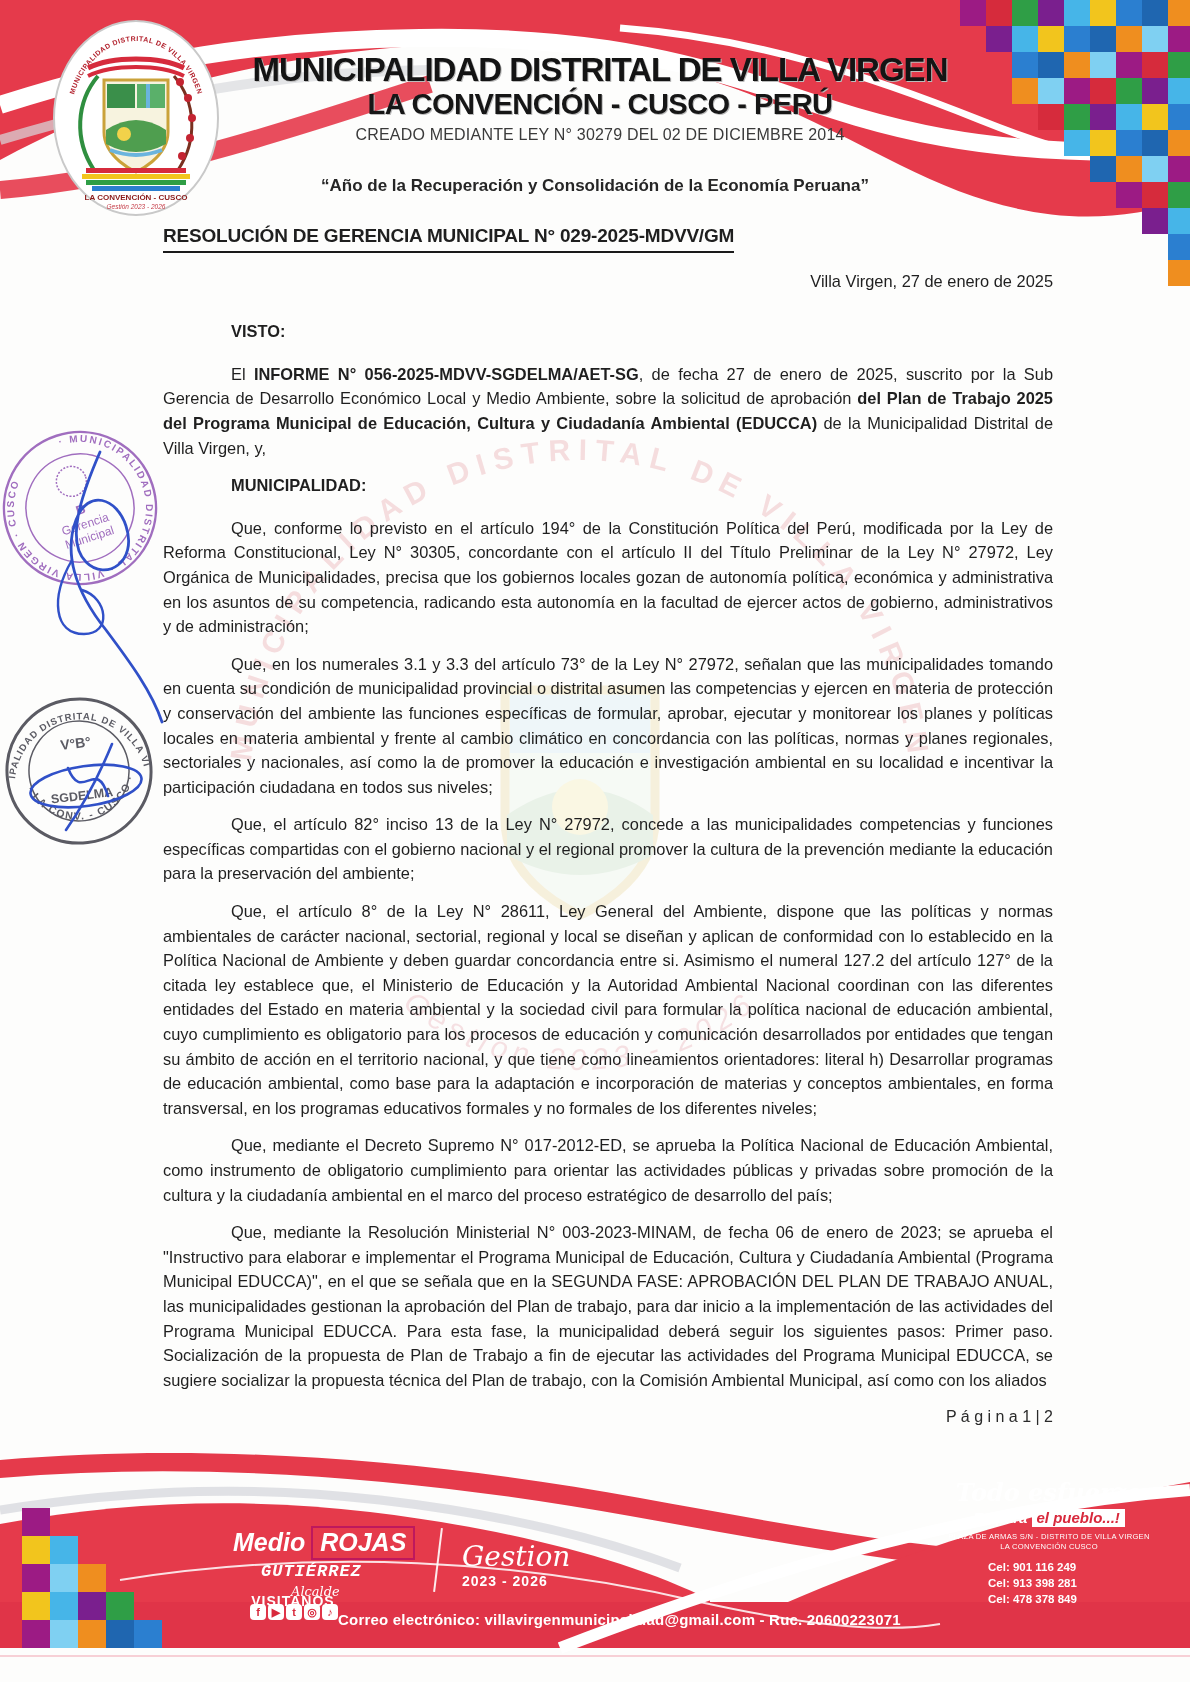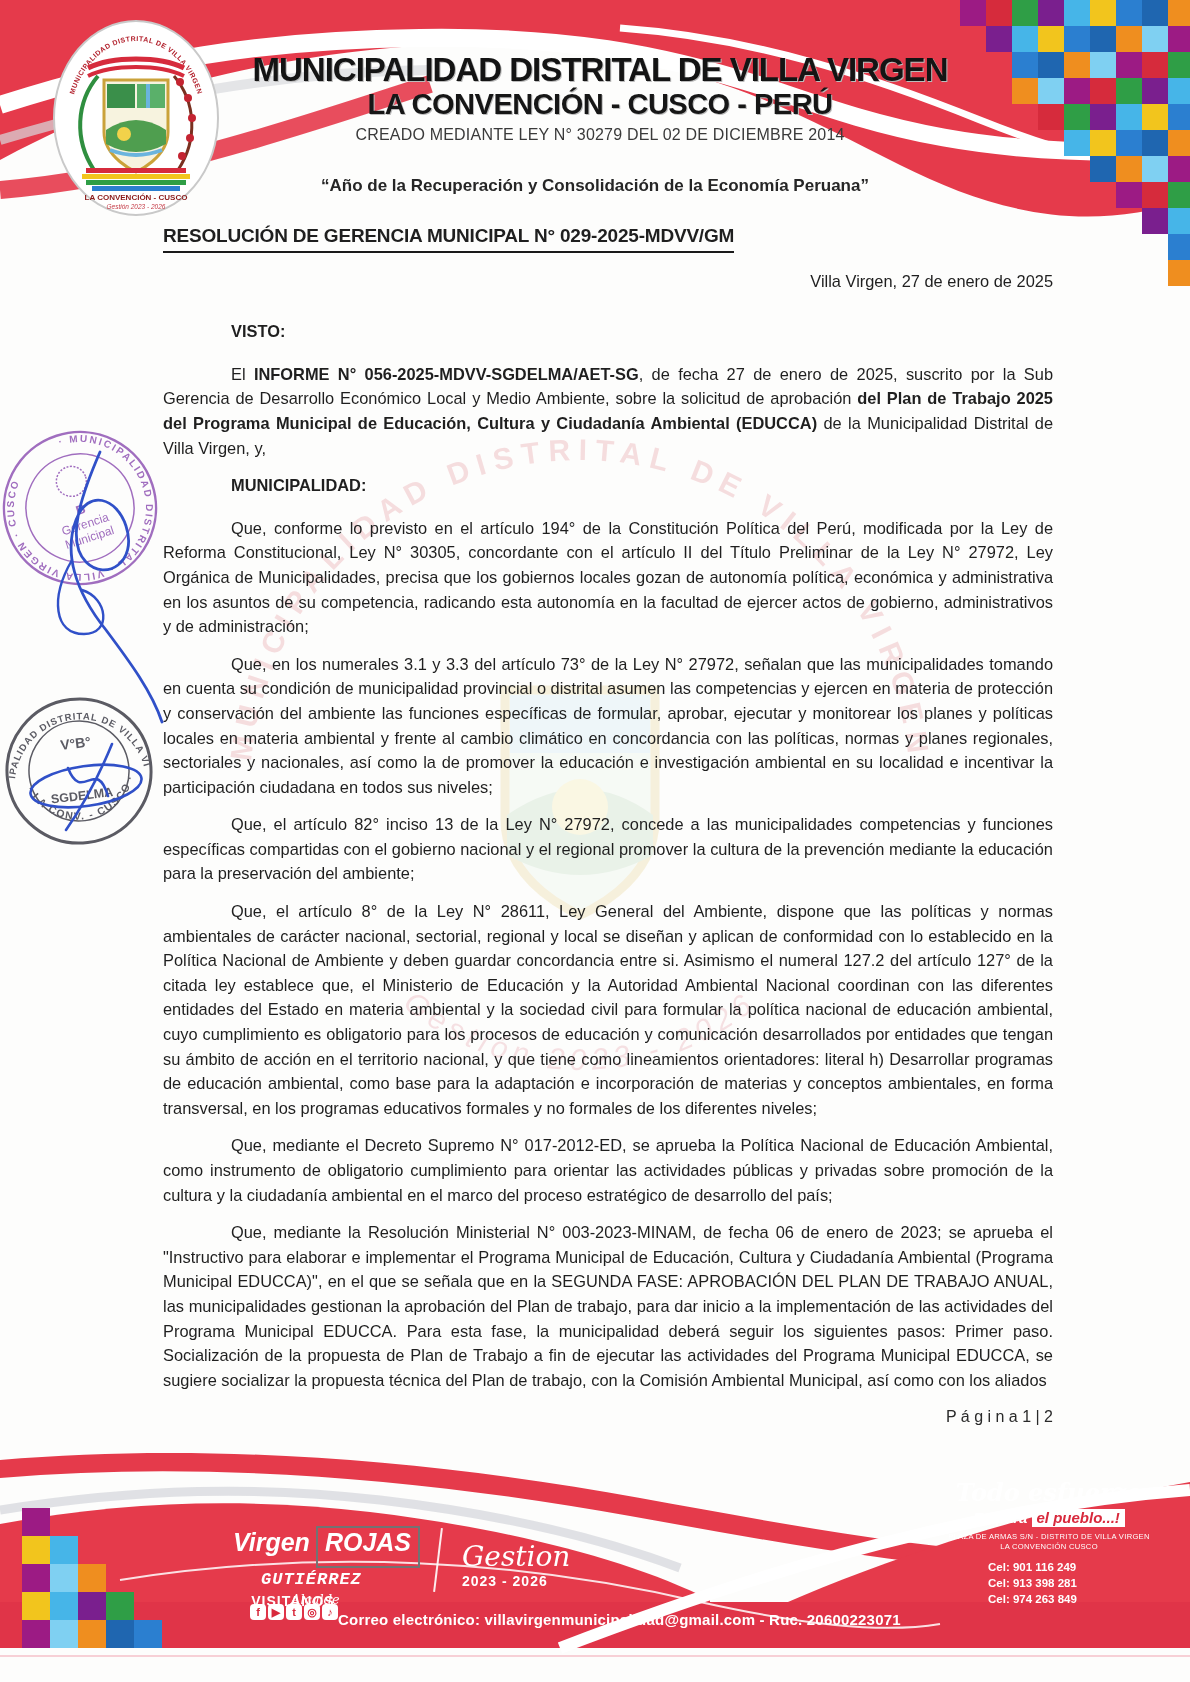--- a/index.html
+++ b/index.html
@@ -39,21 +39,21 @@
   .sig{position:absolute;z-index:7;}
 
   
   .wm{position:absolute;left:205px;top:395px;z-index:0;opacity:.17;}
 
   
   .ftr-svg{position:absolute;left:0;top:1452px;z-index:1;}
   .ftr-item{position:absolute;z-index:4;color:#fff;}
   .mayor{left:233px;top:1526px;}
   .mayor-line1{font-size:25px;font-weight:bold;font-style:italic;white-space:nowrap;}
-  .mayor-last{display:inline-block;border:2px solid #737373;padding:0 7px 9px 7px;margin-left:6px;}
+  .mayor-last{display:inline-block;border:2px solid #be185d;padding:0 7px 1px 7px;margin-left:6px;}
   .mayor-line2{font-size:17px;font-weight:bold;font-style:italic;letter-spacing:1px;margin:2px 0 0 28px;font-family:Liberation Mono, monospace;}
   .mayor-role{font-family:"DejaVu Serif",serif;font-style:italic;font-size:13px;margin:3px 0 0 58px;}
   .ftr-divider{left:437px;top:1528px;width:2px;height:64px;background:#fff;transform:rotate(7deg);opacity:.9;}
   .gestion{left:462px;top:1528px;}
   .gestion-script{font-family:"DejaVu Serif",serif;font-style:italic;font-size:28px;margin-top:12px;}
   .gestion-years{font-size:14px;font-weight:bold;letter-spacing:1px;margin-top:0px;}
   .visit{left:250px;top:1593px;width:86px;text-align:center;font-size:14px;font-weight:bold;letter-spacing:1px;}
   .social{left:250px;top:1604px;display:flex;gap:2px;}
   .social .sicon{width:16px;height:16px;border-radius:4px;background:#fff;color:#d8293c;
      font-size:11px;font-weight:bold;display:flex;align-items:center;justify-content:center;line-height:1;}
@@ -280,21 +280,21 @@
       <div class="sq" style="left: 56px; top: 56px; width: 28px; height: 28px; background: rgb(239, 142, 31);"></div>
       <div class="sq" style="left: 56px; top: 84px; width: 28px; height: 28px; background: rgb(122, 31, 142);"></div>
       <div class="sq" style="left: 56px; top: 112px; width: 28px; height: 28px; background: rgb(239, 142, 31);"></div>
       <div class="sq" style="left: 84px; top: 84px; width: 28px; height: 28px; background: rgb(47, 158, 70);"></div>
       <div class="sq" style="left: 84px; top: 112px; width: 28px; height: 28px; background: rgb(31, 102, 176);"></div>
       <div class="sq" style="left: 112px; top: 112px; width: 28px; height: 28px; background: rgb(43, 127, 208);"></div>
     </div>
 
   <div class="ftr-item mayor">
     <div class="mayor-line1">
-      <span>Virgen</span><span class="mayor-last">ROJAS</span>
+      <span>Medio</span><span class="mayor-last">ROJAS</span>
     </div>
     <div class="mayor-line2">GUTIÉRREZ</div>
     <div class="mayor-role">Alcalde</div>
   </div>
   <div class="ftr-item ftr-divider"></div>
   <div class="ftr-item gestion">
     <div class="gestion-script">Gestion</div>
     <div class="gestion-years">2023 - 2026</div>
   </div>
   <div class="ftr-item visit">VISITANOS</div>
@@ -312,17 +312,17 @@
       <span>Es para</span>
       <span class="boxed">el pueblo...!</span>
     </div>
     <div class="addr">
       <div>PLAZA DE ARMAS S/N - DISTRITO DE VILLA VIRGEN</div>
       <div>LA CONVENCIÓN CUSCO</div>
     </div>
     <div class="phones">
       <div>Cel: 901 116 249</div>
       <div>Cel: 913 398 281</div>
-      <div>Cel: 974 263 849</div>
+      <div>Cel: 478 378 849</div>
     </div>
   </div>
 
 </div>
 
 </body></html>

